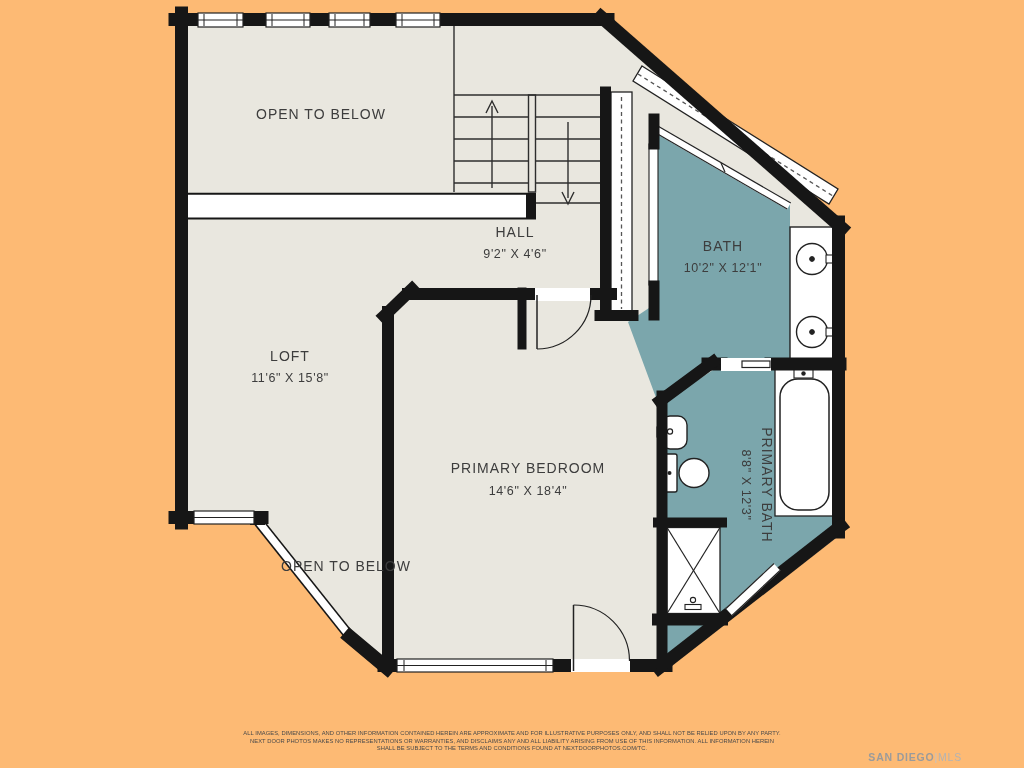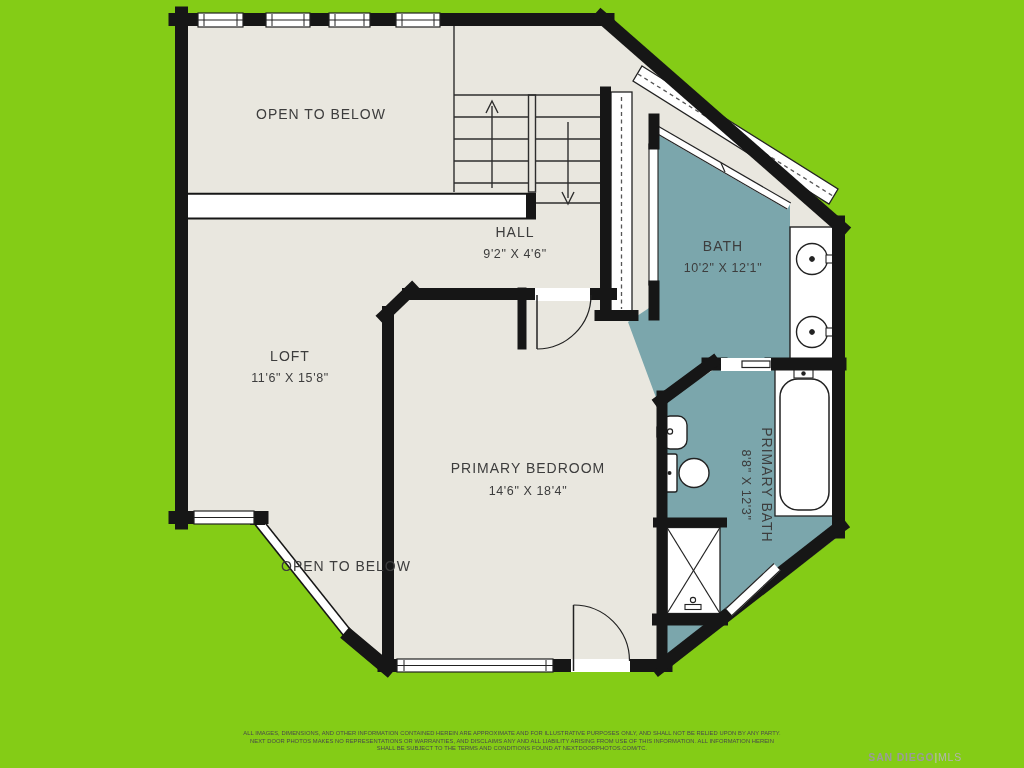--- a/index.html
+++ b/index.html
@@ -1,16 +1,16 @@
 <!DOCTYPE html>
 <html><head>
 <meta charset="utf-8">
 <style>
   html,body{margin:0;padding:0;background:#ffffff;}
-  .page{position:relative;width:1024px;height:768px;background:#84cc16;overflow:hidden;
+  .page{position:relative;width:1024px;height:768px;background:#fdba74;overflow:hidden;
         font-family:"Liberation Sans", sans-serif;}
   svg{position:absolute;left:0;top:0;}
   text{font-family:"Liberation Sans", sans-serif;fill:#3d3d3d;}
   .room-label{font-size:14px;letter-spacing:1px;}
   .room-dims{font-size:12.5px;letter-spacing:0.6px;}
   .fineprint{font-size:5.8px;fill:#4a4a4a;letter-spacing:0.05px;}
   .brand{font-size:10.5px;letter-spacing:0.8px;}
 </style>
 </head>
 <body>

